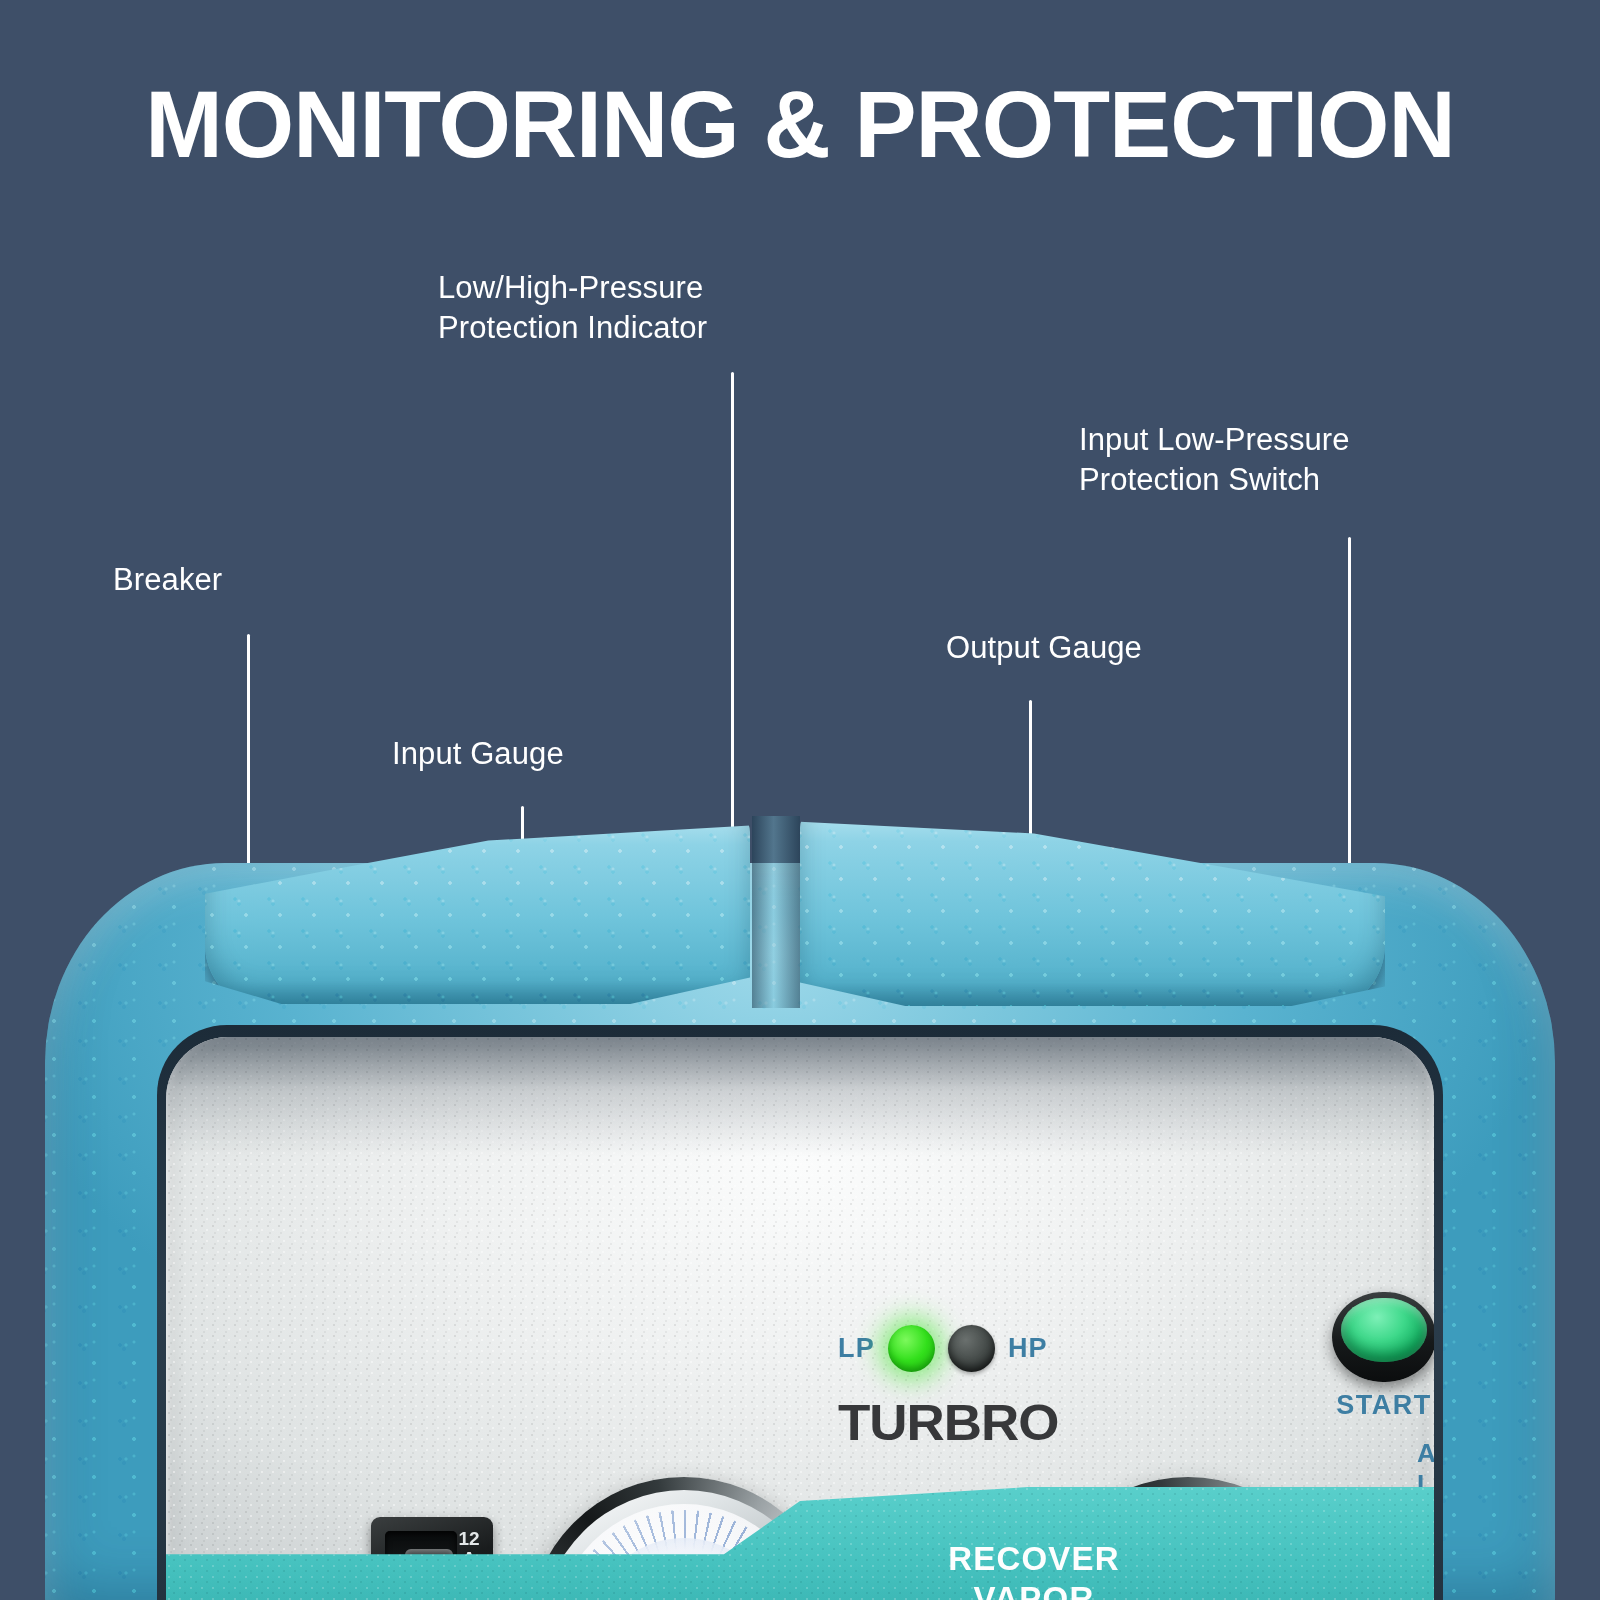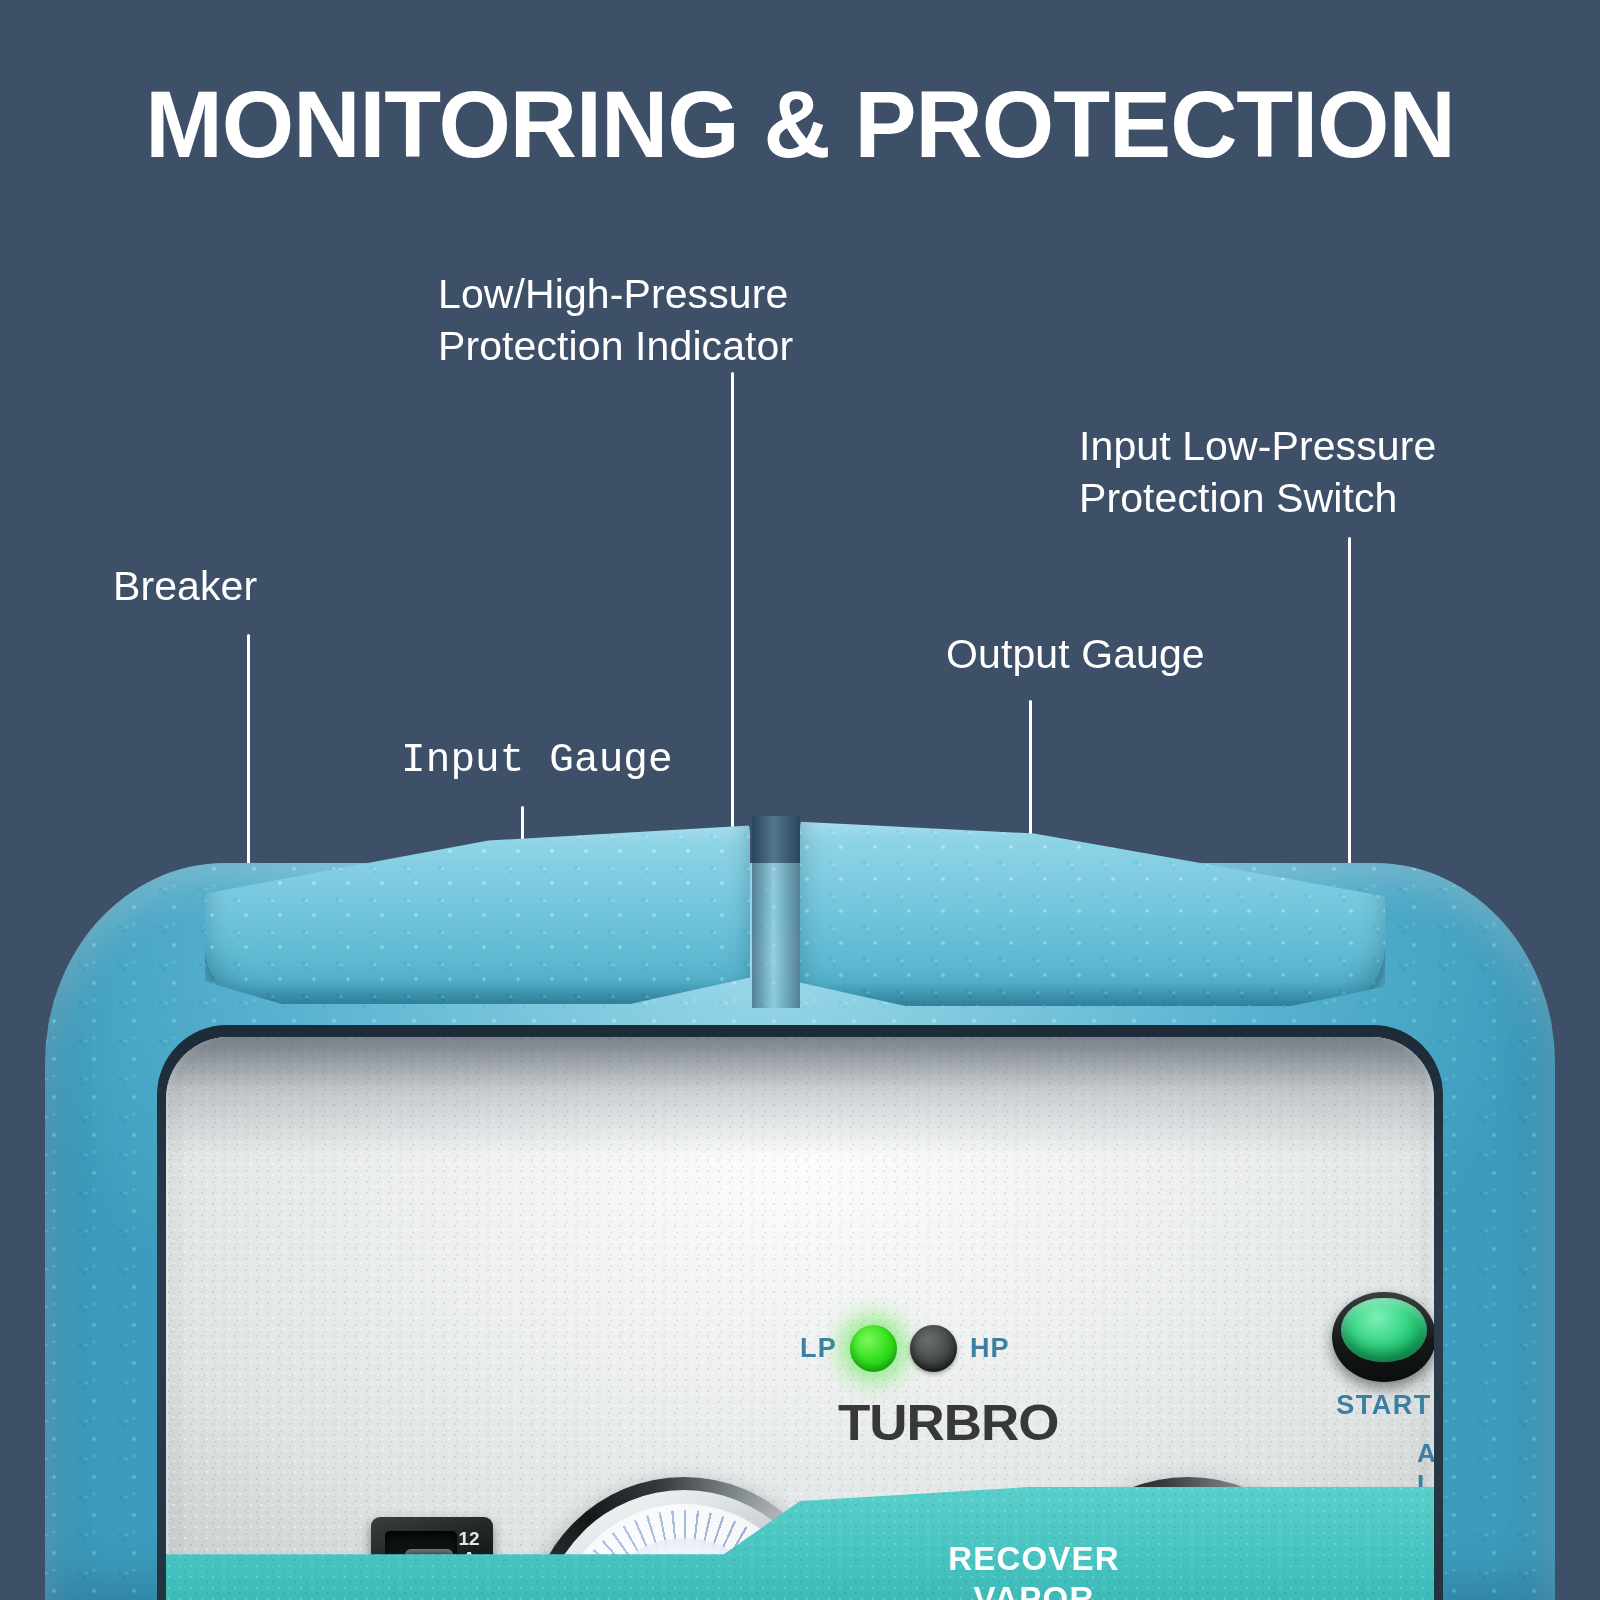--- a/index.html
+++ b/index.html
@@ -20,30 +20,30 @@
     letter-spacing:-1px;
     transform:scaleX(0.99);
     font-stretch:condensed;
     white-space:nowrap;
   }
 
   
   .callout{
     position:absolute;
     color:#ffffff;
-    font-size:41px;
+    font-size:31px;
     line-height:1.28;
     font-weight:400;
     letter-spacing:0.1px;
     white-space:pre-line;
   }
   .c-lphp   { left:438px; top:268px; }
   .c-auto   { left:1079px; top:420px; text-align:left; }
   .c-breaker{ left:113px; top:560px; }
-  .c-input  { left:401px; top:734px;font-family:Liberation Mono, monospace; }
+  .c-input  { left:392px; top:734px; }
   .c-output { left:946px; top:628px; }
 
   
   .leader{
     position:absolute;
     width:3px;
     background:#ffffff;
     border-radius:2px;
   }
   .leader-dot{
@@ -145,21 +145,21 @@
     left:800px; top:10px; width:585px; height:196px;
     border-radius:16px 44px 54px 8px / 18px 58px 62px 10px;
     clip-path: polygon(0% 6%, 40% 12%, 74% 30%, 100% 44%, 100% 90%, 84% 100%, 18% 100%, 0% 88%);
   }
   .handle-gap{
     position:absolute; left:752px; top:16px; width:48px; height:192px;
     background:linear-gradient(90deg, rgba(30,60,80,.55), rgba(120,190,210,.35) 45%, rgba(30,60,80,.55));
   }
 
   
-  .lphp{ position:absolute; left:634px; top:288px; display:flex; align-items:center; gap:13px; }
+  .lphp{ position:absolute; left:672px; top:288px; display:flex; align-items:center; gap:13px; }
   .lphp-txt{ font-size:27px; font-weight:700; color:#3d7ea3; letter-spacing:1.2px; }
   .led{ width:47px; height:47px; border-radius:50%; }
   .led-green{
     background:radial-gradient(circle at 38% 32%, #7cf95c 0%, #33e01c 48%, #1eb80d 100%);
     box-shadow:0 0 24px 9px rgba(60,230,40,.55), inset 0 -4px 7px rgba(0,90,0,.45);
   }
   .led-dark{
     background:radial-gradient(circle at 38% 32%, #6a706e 0%, #454b49 50%, #202524 100%);
     box-shadow:inset 0 -4px 8px rgba(0,0,0,.6), 0 2px 4px rgba(0,0,0,.35);
   }

